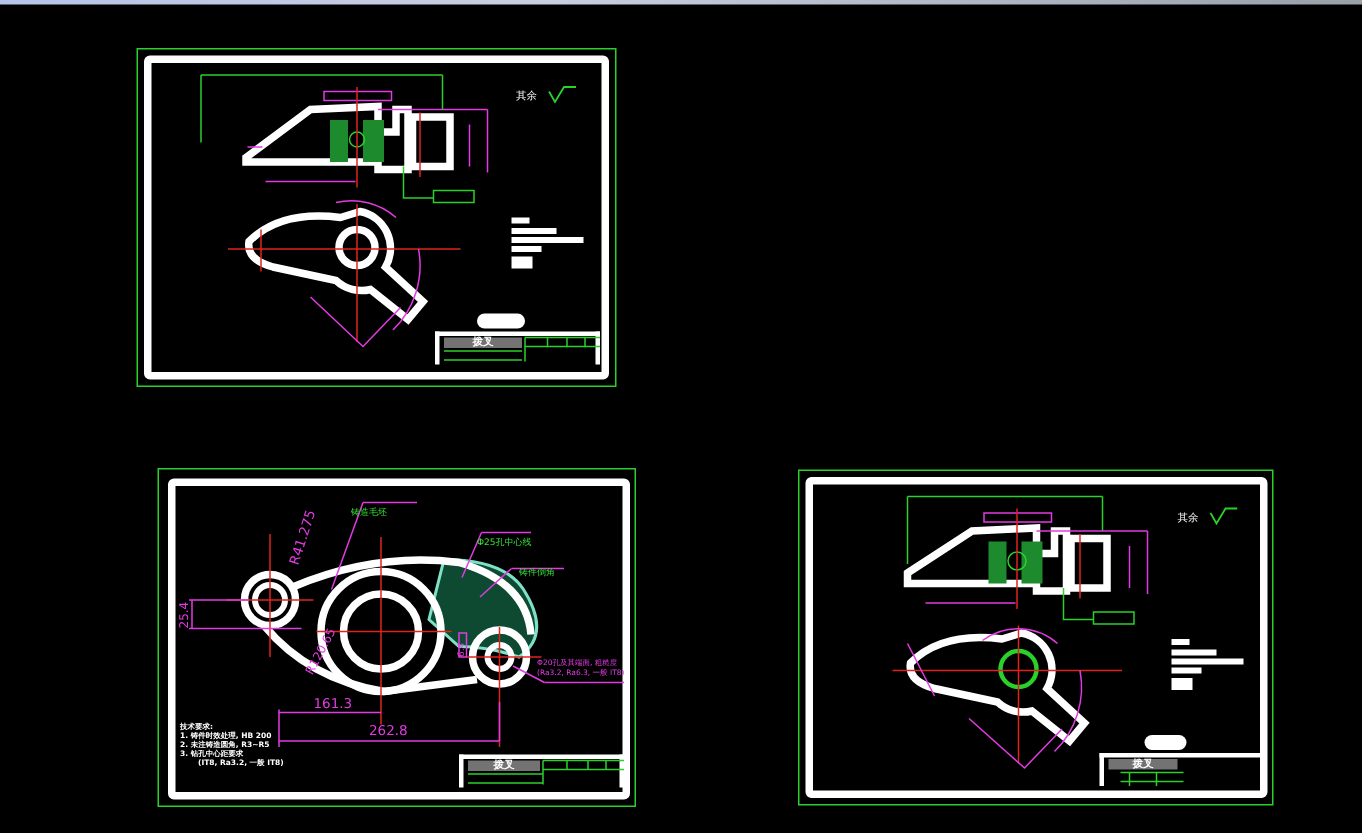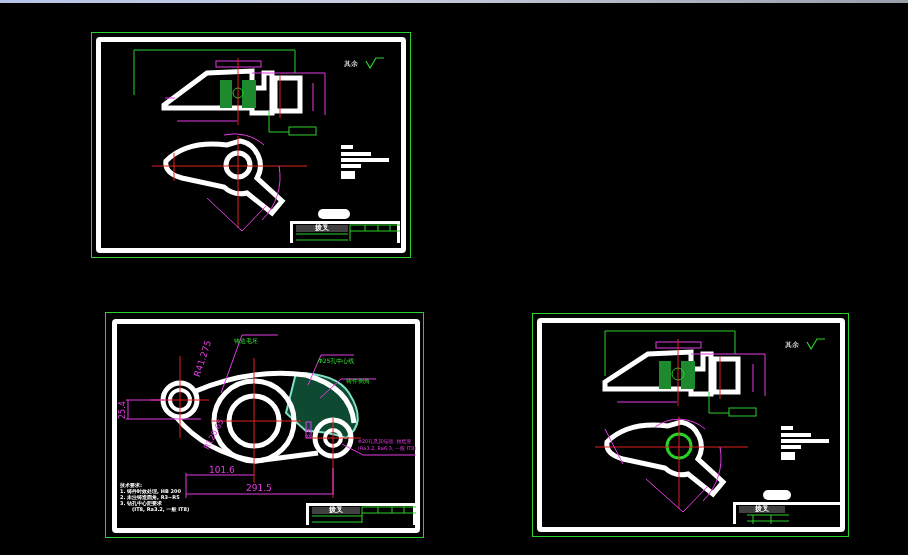--- a/index.html
+++ b/index.html
@@ -4,21 +4,21 @@
 <style>
   html,body{margin:0;padding:0;background:#000;}
   body{width:908px;height:555px;position:relative;overflow:hidden;font-family:"DejaVu Sans",sans-serif;}
   .topbar{position:absolute;left:0;top:0;width:908px;height:3px;background:linear-gradient(90deg,#b7c4e8,#c9cfe0 40%,#9aa0aa);}
   .sheet{position:absolute;border:1px solid #2bd12b;}
   .sheet .paper{position:absolute;border:5px solid #fff;border-radius:4px;}
   .sheet svg{position:absolute;left:0;top:0;}
   .lbl{position:absolute;font-size:7px;font-weight:normal;white-space:nowrap;}
   .white{color:#fff}.mag{color:#e23be2}.grn{color:#33e633}
   .tb{position:absolute;}
-  .tb .title-cell{position:absolute;background:#404040;color:#fff;font-size:7px;font-weight:bold;text-align:center;}
+  .tb .title-cell{position:absolute;background:#737373;color:#fff;font-size:7px;font-weight:bold;text-align:center;}
 </style>
 </head>
 <body>
 
 <div class="topbar"></div>
 
 <div class="sheet" style="left:91px;top:32px;width:318px;height:224px;">
   <div class="paper" style="left:4px;top:4px;width:300px;height:206px;"></div>
   <svg width="318" height="224">
 
@@ -140,22 +140,22 @@
     </g>
   </svg>
   <span class="lbl grn" style="left:128px;top:24px;font-size:6px;">铸造毛坯</span>
   <span class="lbl grn" style="left:212px;top:44px;font-size:6px;">Φ25孔中心线</span>
   <span class="lbl grn" style="left:240px;top:64px;font-size:6px;">铸件倒角</span>
   <span class="lbl mag" style="left:252px;top:125px;font-size:5px;">Φ20孔及其端面, 粗糙度</span>
   <span class="lbl mag" style="left:252px;top:132px;font-size:5px;">(Ra3.2, Ra6.3, 一般 IT8)</span>
   <span class="lbl mag" style="left:86px;top:62px;transform:rotate(-72deg);transform-origin:left top;font-size:9px;font-weight:normal;">R41.275</span>
   <span class="lbl mag" style="left:96px;top:134px;transform:rotate(-62deg);transform-origin:left top;font-size:8px;font-weight:normal;">R120.65</span>
   <span class="lbl mag" style="left:12px;top:106px;transform:rotate(-90deg);transform-origin:left top;font-size:8px;font-weight:normal;">25.4</span>
-  <span class="lbl mag" style="left:103px;top:152px;font-size:9px;font-weight:normal;">101.6</span>
-  <span class="lbl mag" style="left:140px;top:170px;font-size:9px;font-weight:normal;">291.5</span>
+  <span class="lbl mag" style="left:103px;top:152px;font-size:9px;font-weight:normal;">161.3</span>
+  <span class="lbl mag" style="left:140px;top:170px;font-size:9px;font-weight:normal;">262.8</span>
   <span class="lbl mag" style="left:198px;top:125px;transform:rotate(-90deg);transform-origin:left top;font-size:6px;font-weight:normal;">6.4</span>
 
   <div style="position:absolute;left:14px;top:169px;font-size:5px;color:#fff;font-weight:bold;line-height:6px;">
     <div>技术要求:</div>
     <div>1. 铸件时效处理, HB 200</div>
     <div>2. 未注铸造圆角, R3~R5</div>
     <div>3. 钻孔中心距要求</div>
     <div style="padding-left:12px;">(IT8, Ra3.2, 一般 IT8)</div>
   </div>
 

